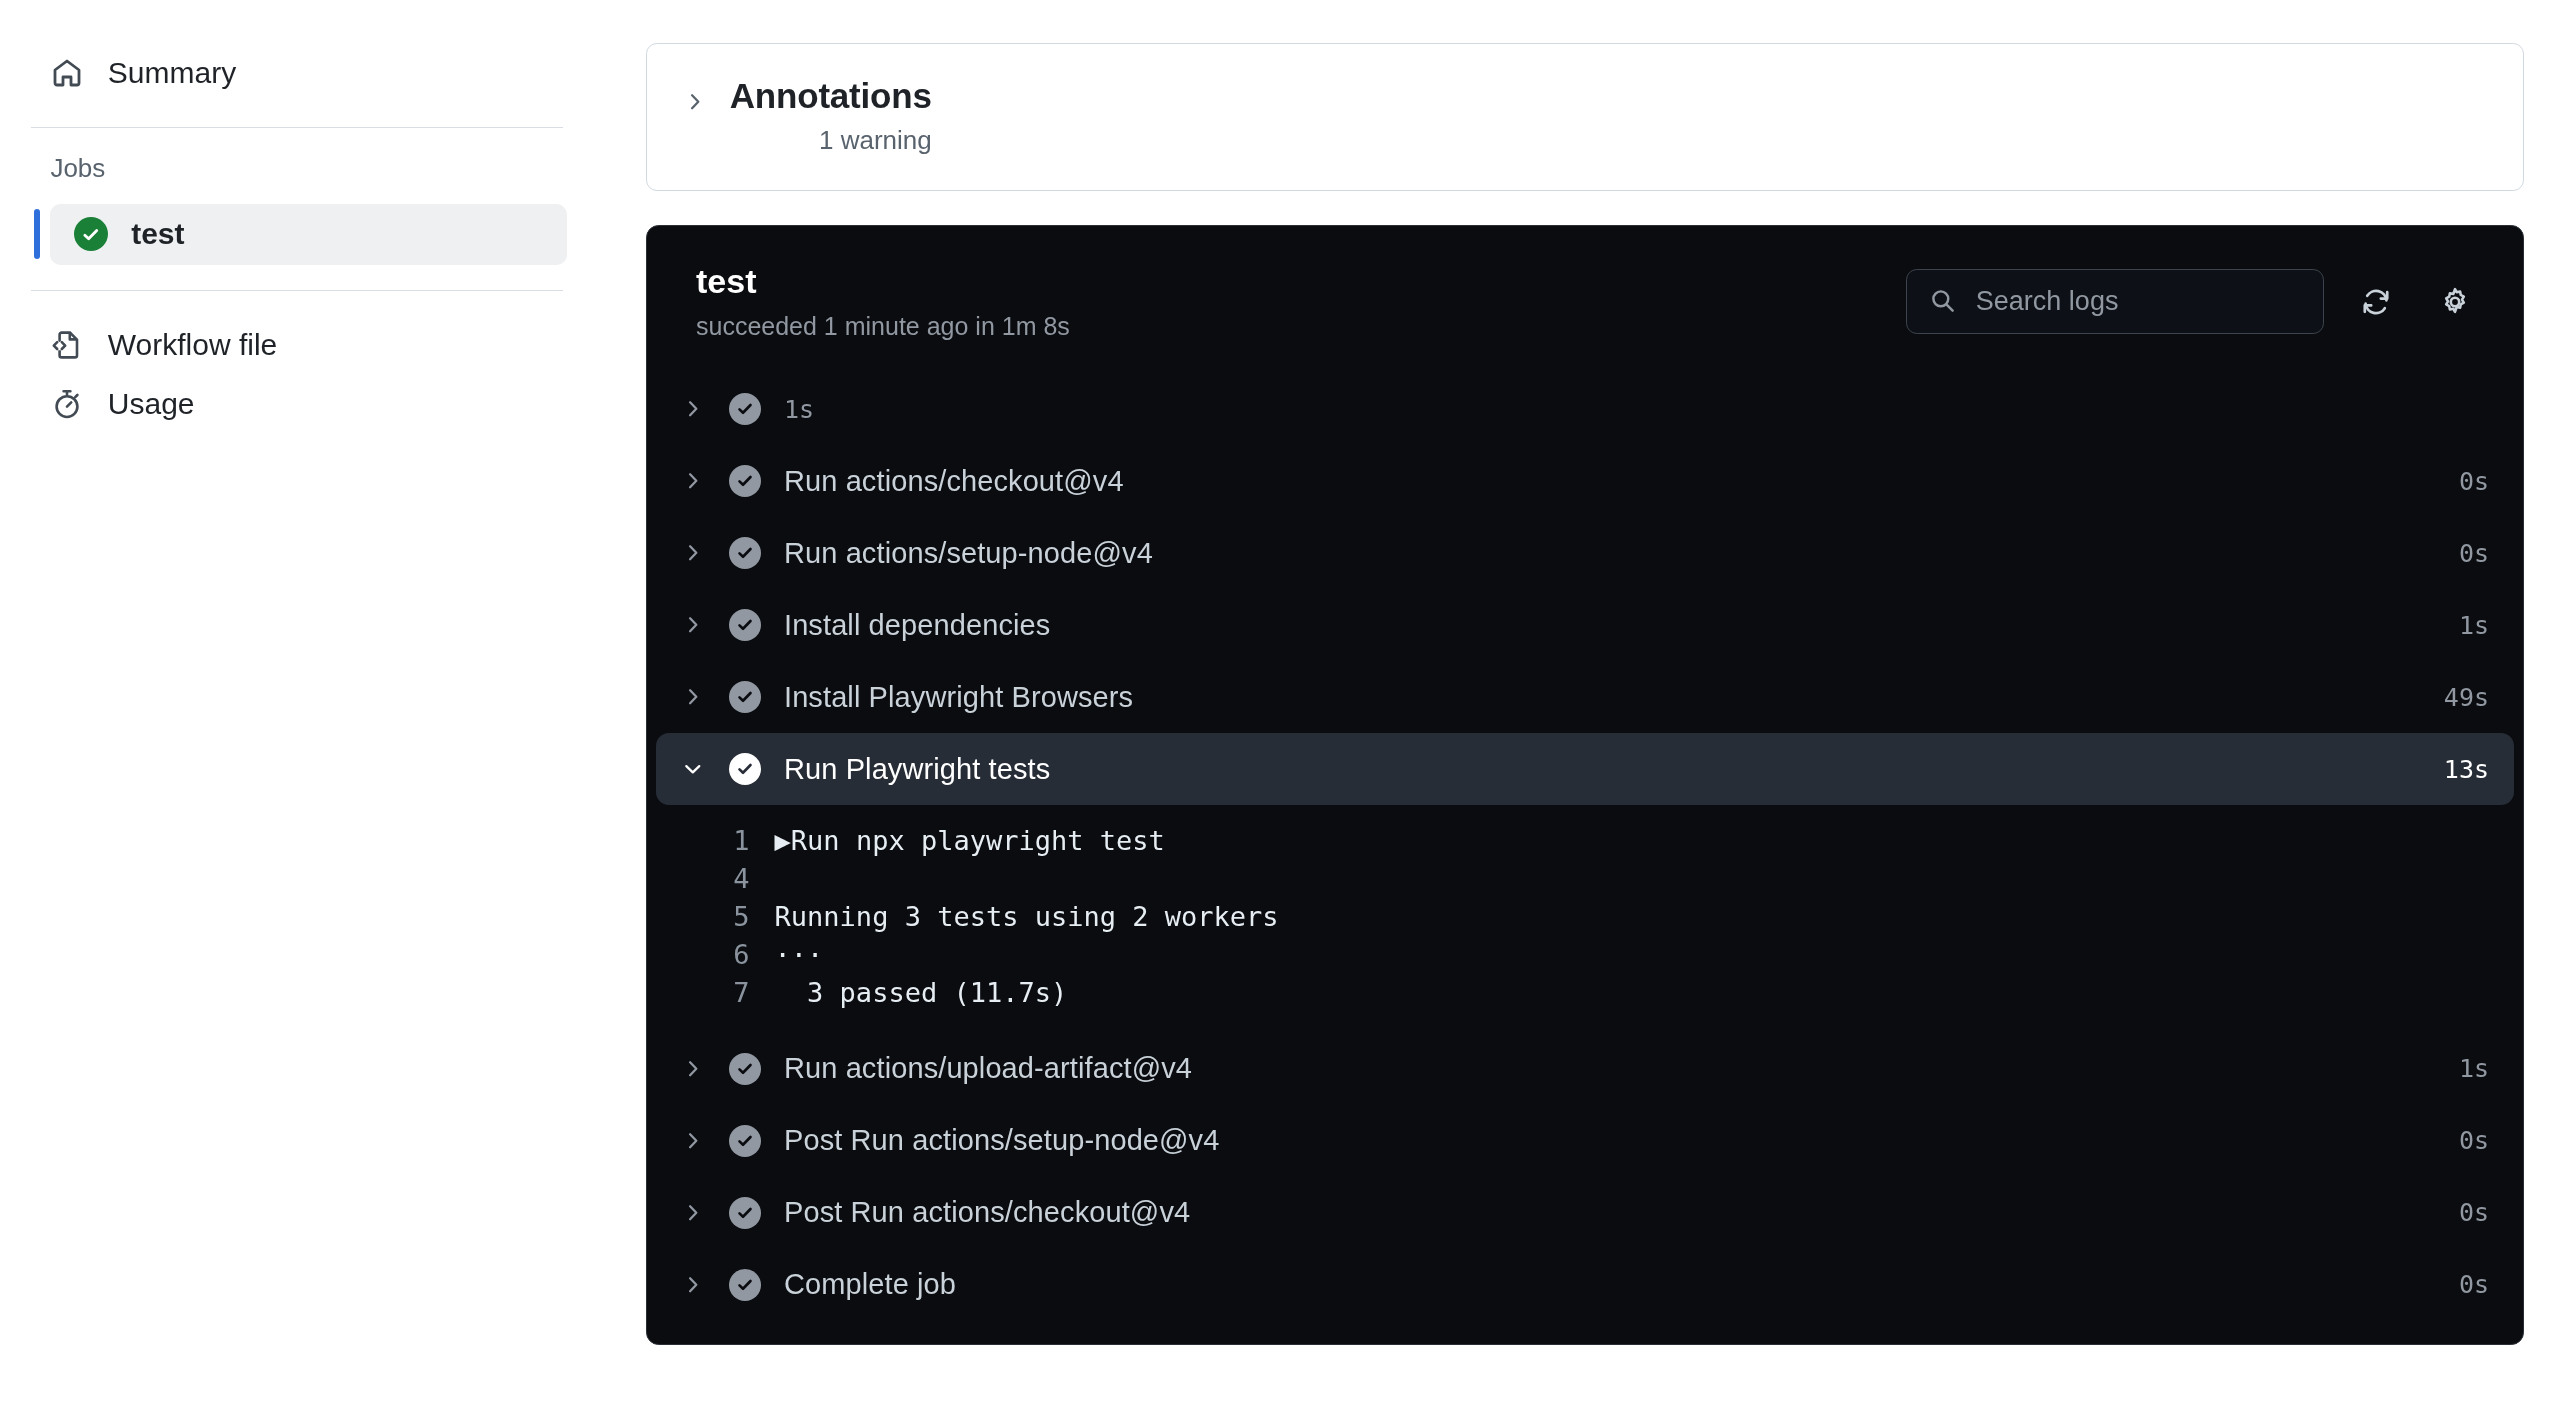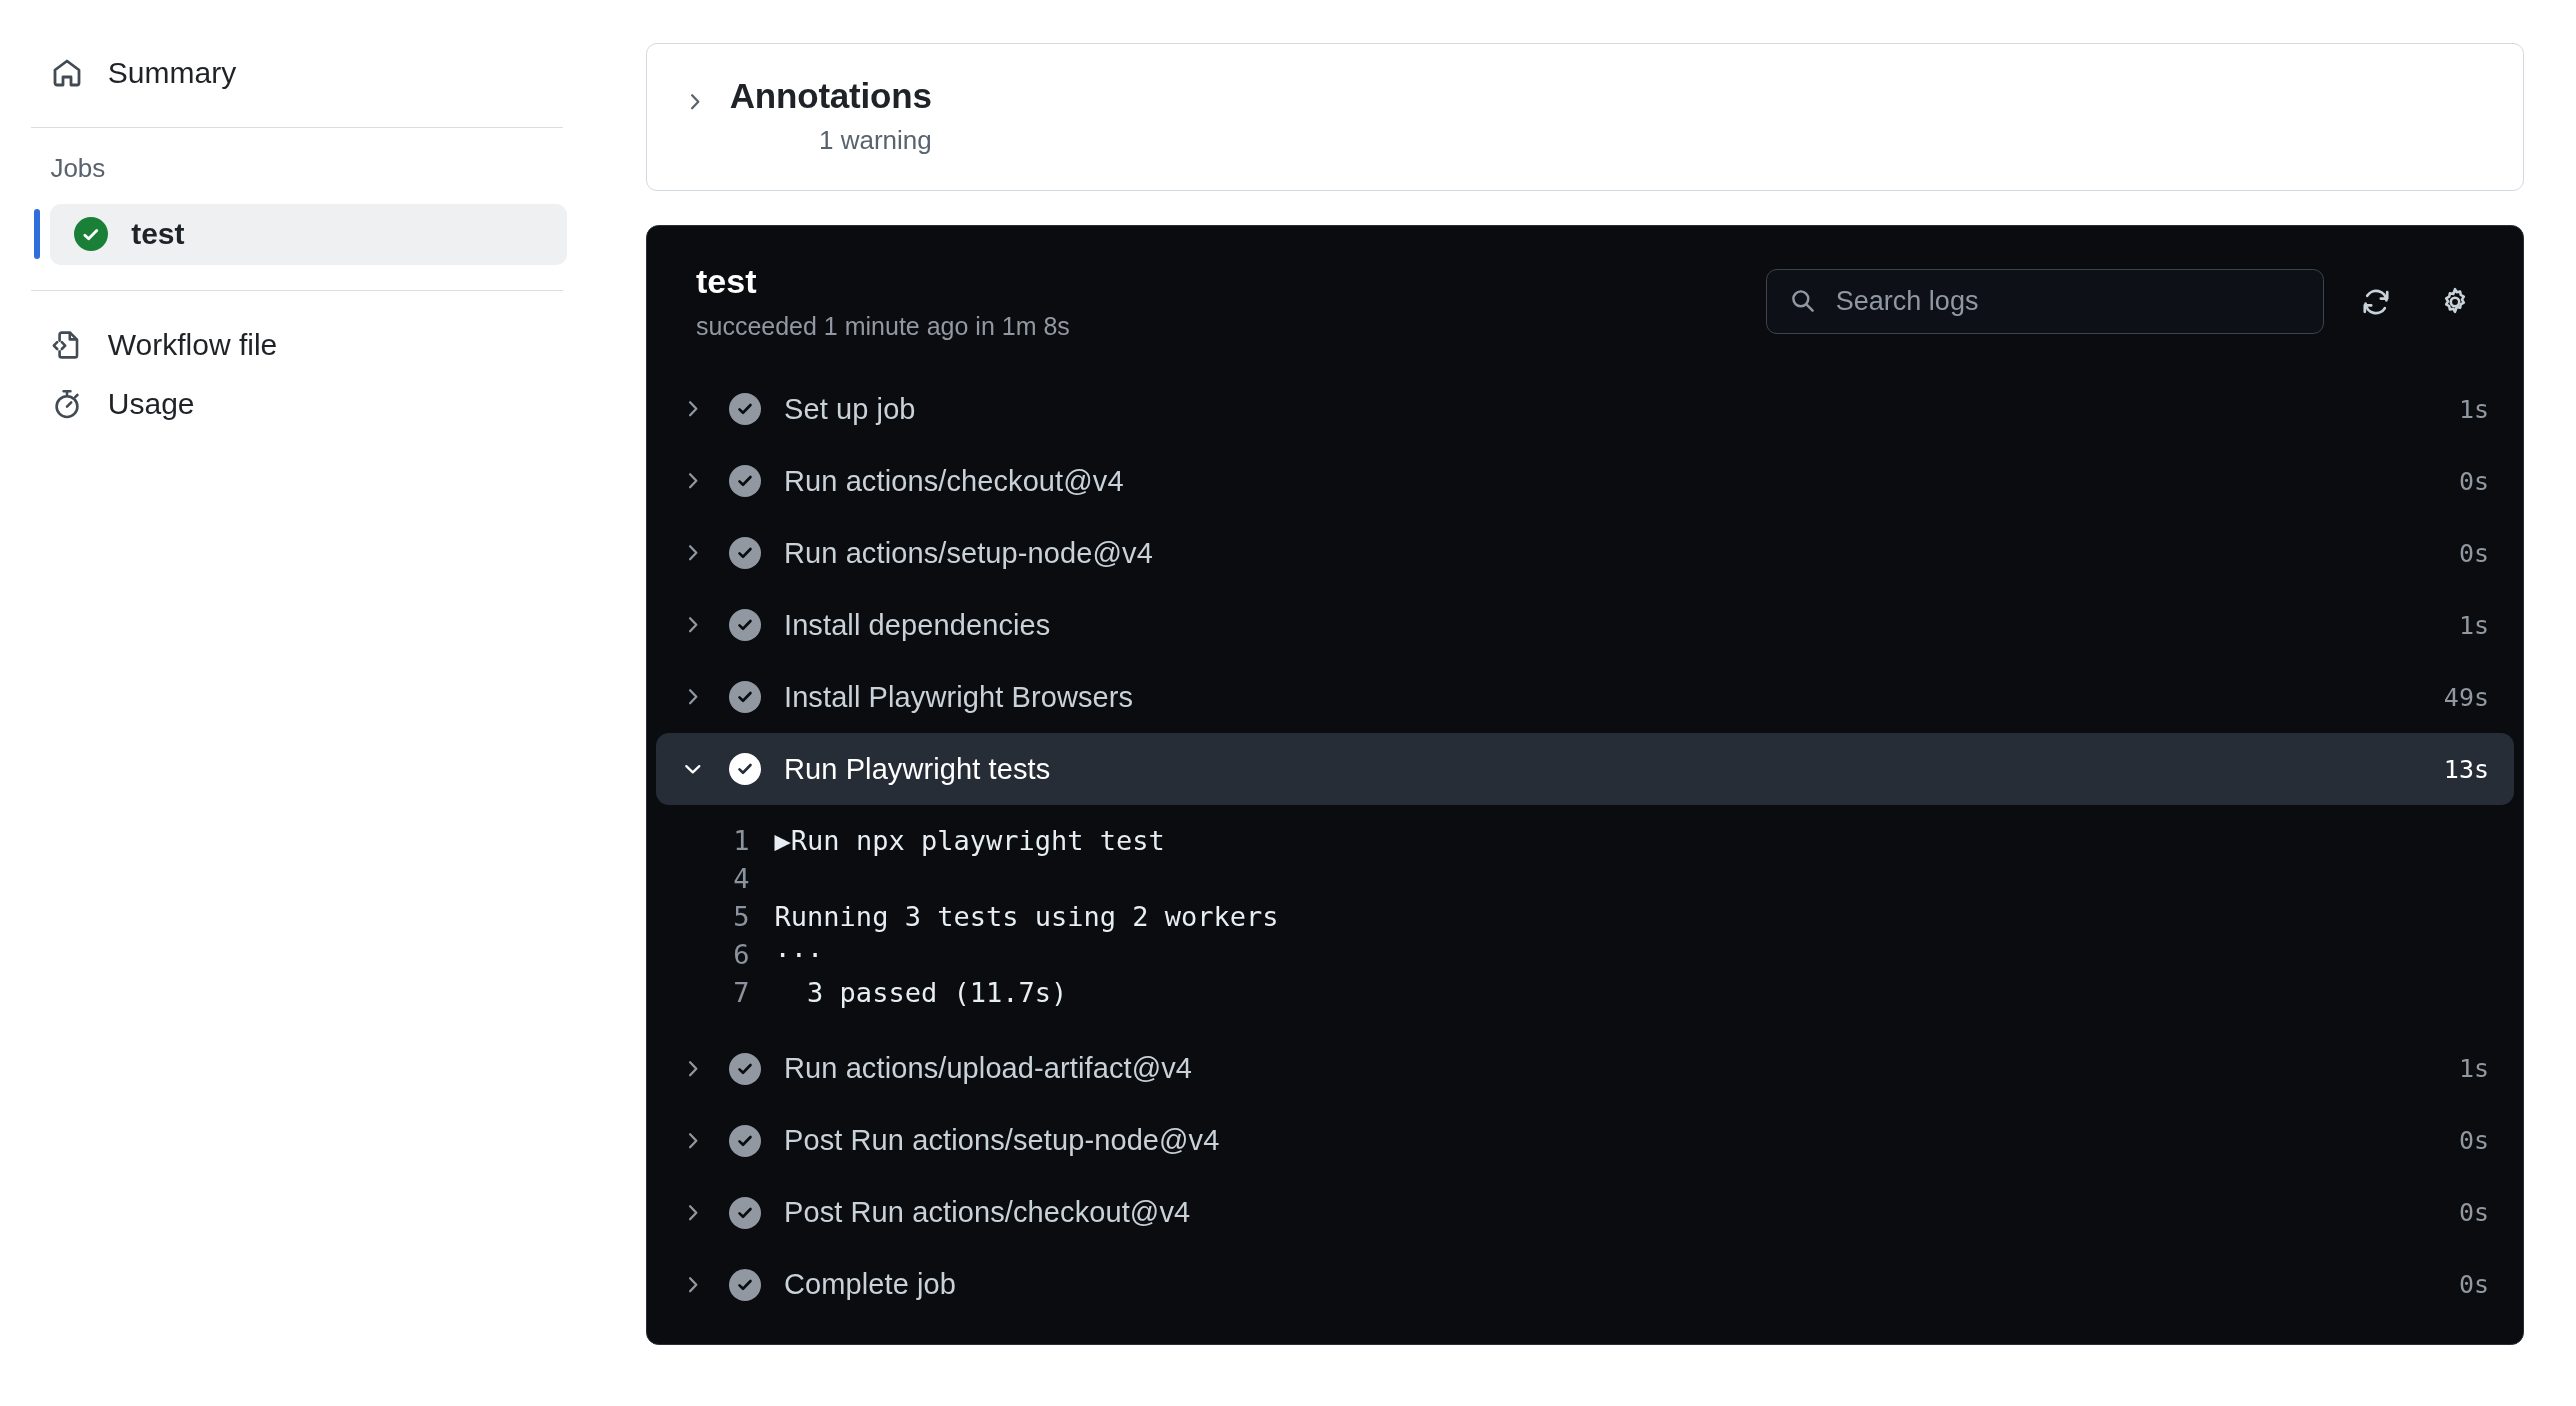--- a/index.html
+++ b/index.html
@@ -158,21 +158,21 @@
     color: #ffffff;
     line-height: 1.15;
   }
   .log-job-sub {
     font-size: 25px;
     color: #9198a1;
     margin-top: 10.8px;
   }
 
   .search-box {
-    width: 558px;
+    width: 418px;
     height: 65px;
     border: 0.9px solid #3d444d;
     border-radius: 10.8px;
     background: #0d1117;
     display: flex;
     align-items: center;
     gap: 20px;
     padding: 0 21.6px;
     cursor: text;
   }
@@ -366,21 +366,20 @@
           <span class="step-chevron">
             <svg width="21.6" height="21.6" viewBox="0 0 16 16" fill="none" stroke="#9198a1" stroke-width="1.7">
                 <path d="M6 3.2 10.6 8 6 12.8" stroke-linecap="round" stroke-linejoin="round"></path>
               </svg>
           </span>
           <span class="step-check">
             <svg width="20" height="20" viewBox="0 0 16 16" fill="none" stroke="#0a0c10" stroke-width="2.1">
                 <path d="M3.6 8.3 6.4 11l6-6.2" stroke-linecap="round" stroke-linejoin="round"></path>
               </svg>
           </span>
-          <span class="step-label">Set up job</span>
           <span class="step-dur">1s</span>
         </div>
 
         <div class="step-row">
           <span class="step-chevron">
             <svg width="21.6" height="21.6" viewBox="0 0 16 16" fill="none" stroke="#9198a1" stroke-width="1.7">
                 <path d="M6 3.2 10.6 8 6 12.8" stroke-linecap="round" stroke-linejoin="round"></path>
               </svg>
           </span>
           <span class="step-check">

